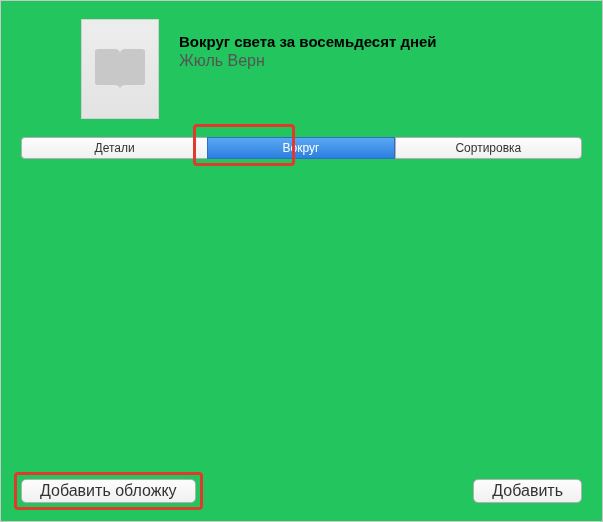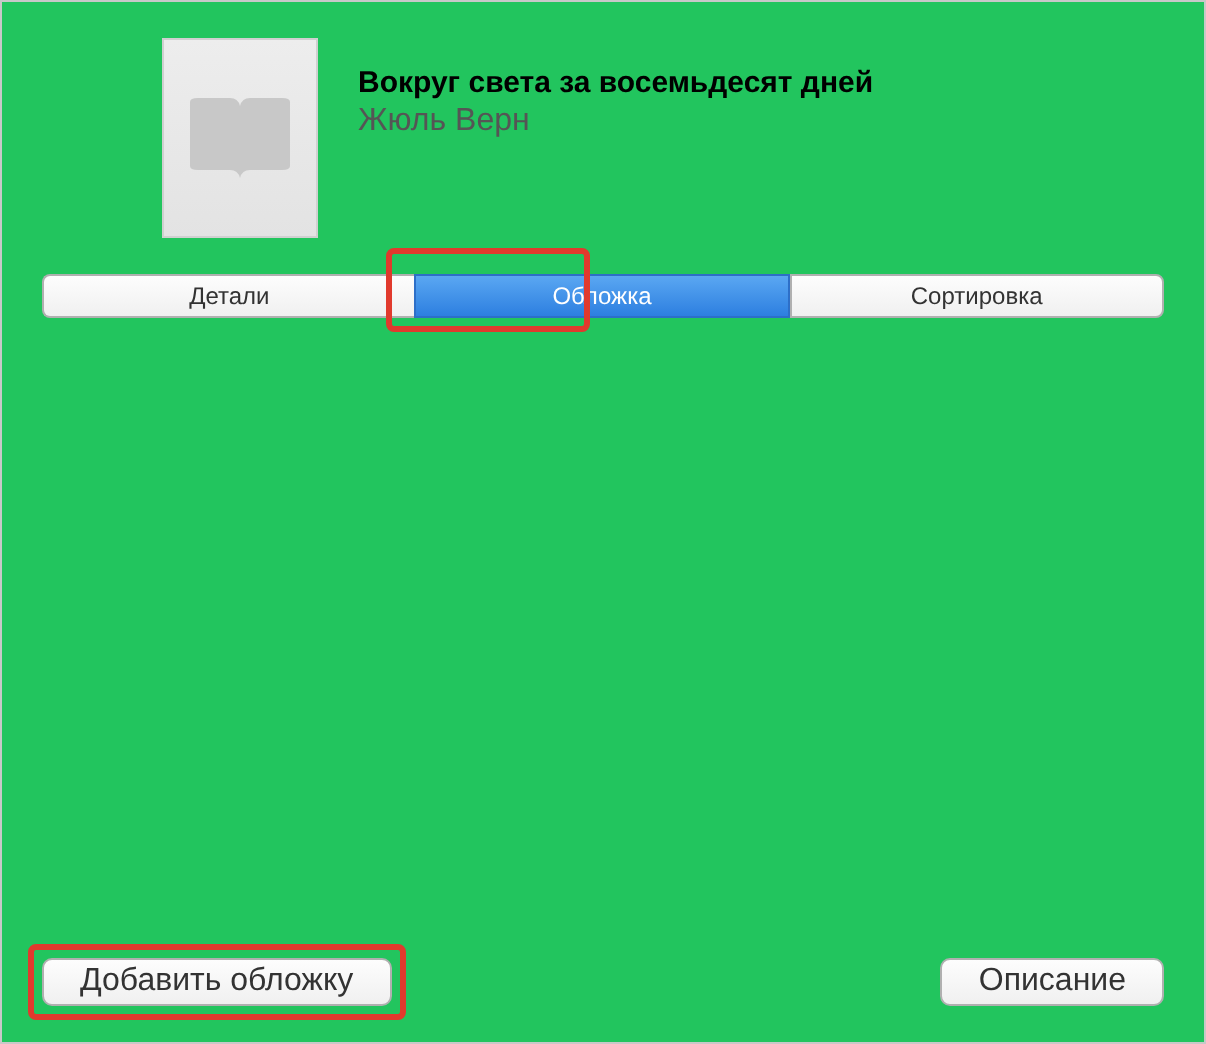--- a/index.html
+++ b/index.html
@@ -159,31 +159,31 @@
     </div>
     <div class="title-block">
       <div class="book-title">Вокруг света за восемьдесят дней</div>
       <div class="book-author">Жюль  Верн</div>
     </div>
   </div>
 
   <div class="tabs-wrapper">
     <div class="tabs-row">
       <div class="tab">Детали</div>
-      <div class="tab active">Обложка</div>
+      <div class="tab active">Вокруг</div>
       <div class="tab">Сортировка</div>
     </div>
     <div class="tab-cover-highlight"></div>
   </div>
 
   <div class="content-area"></div>
 
   <div class="footer">
     <div class="add-cover-wrap">
       <button class="btn" style="min-width:160px;">Добавить обложку</button>
       <div class="add-cover-highlight"></div>
     </div>
     <div class="btn-group">
-      <button class="btn">Описание</button>
+      <button class="btn">Добавить</button>
     </div>
   </div>
 
 </div>
 
 </body></html>

